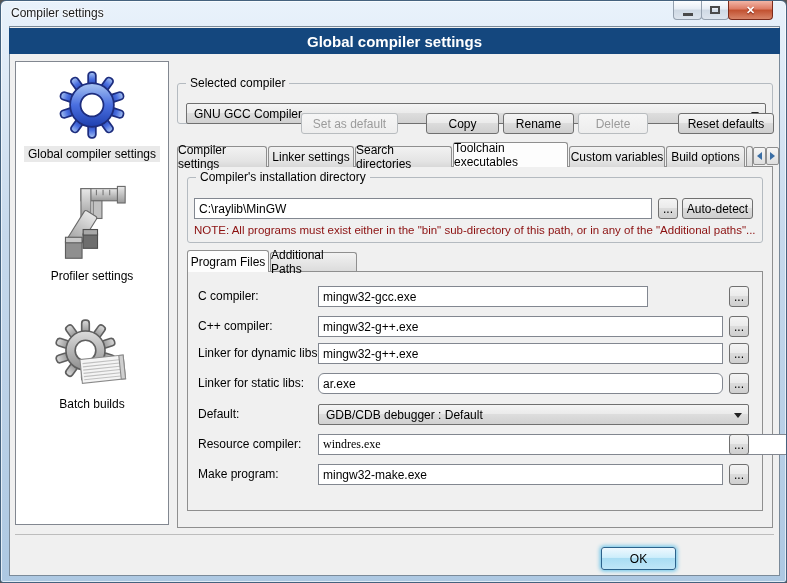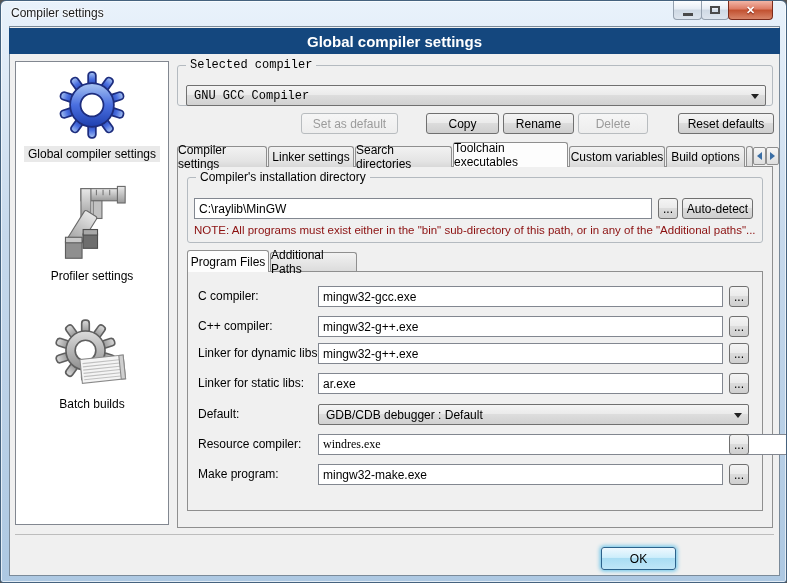--- a/index.html
+++ b/index.html
@@ -215,21 +215,21 @@
           <line x1="26" y1="49" x2="62" y2="49" stroke="#c0c0c0"></line>
           <line x1="26" y1="52" x2="62" y2="52" stroke="#c0c0c0"></line>
           <line x1="26" y1="55" x2="62" y2="55" stroke="#c0c0c0"></line>
           <rect x="60" y="36" width="4" height="22" fill="#cfcfcf" stroke="#8a8a8a"></rect>
         </g>
       </svg>
       <span class="side-label">Batch builds</span>
     </div>
   </div>
 
-  <div class="groupbox" style="left:176px; top:64px; width:596px; height:41px;font-family:Liberation Mono, monospace;">
+  <div class="groupbox" style="left:176px; top:82px; width:596px; height:41px;">
     <span class="group-label">Selected compiler</span>
     <div class="combo" style="left:8px; top:19px; width:580px;">
       <span>GNU GCC Compiler</span>
       <span class="combo-arrow"></span>
     </div>
   </div>
 
   <div class="btn disabled" style="left:300px; top:112px; width:97px;">Set as default</div>
   <div class="btn" style="left:425px; top:112px; width:73px;">Copy</div>
   <div class="btn" style="left:502px; top:112px; width:71px;">Rename</div>
@@ -259,36 +259,36 @@
     <div class="btn" style="left:494px; top:20px; width:71px;">Auto-detect</div>
     <span class="note" style="left:6px; top:46px;">NOTE: All programs must exist either in the "bin" sub-directory of this path, or in any of the "Additional paths"...</span>
   </div>
 
   <div class="itab active" style="left:186px; top:249px; width:82px; height:22px;">Program Files</div>
   <div class="itab" style="left:269px; top:251px; width:87px; height:19px;">Additional Paths</div>
 
   <div class="pf-panel">
     <div>
       <span class="prow-label" style="top:14px;">C compiler:</span>
-      <input class="tinput" style="left: 130px; top: 14px; width: 405px;" value="mingw32-gcc.exe">
+      <input class="tinput" style="left: 130px; top: 14px; width: 330px;" value="mingw32-gcc.exe">
       <div class="btn browse" style="left:541px; top:14px;">...</div>
     </div>
     <div>
       <span class="prow-label" style="top:44px;">C++ compiler:</span>
       <input class="tinput" style="left: 130px; top: 44px; width: 405px;" value="mingw32-g++.exe">
       <div class="btn browse" style="left:541px; top:44px;">...</div>
     </div>
     <div>
       <span class="prow-label" style="top:71px;">Linker for dynamic libs:</span>
       <input class="tinput" style="left: 130px; top: 71px; width: 405px;" value="mingw32-g++.exe">
       <div class="btn browse" style="left:541px; top:71px;">...</div>
     </div>
     <div>
       <span class="prow-label" style="top:101px;">Linker for static libs:</span>
-      <input class="tinput" style="left: 130px; top: 101px; width: 405px;" value="ar.exe">
+      <input class="tinput" style="left: 130px; top: 101px; width: 405px; border-radius: 6px;" value="ar.exe">
       <div class="btn browse" style="left:541px; top:101px;">...</div>
     </div>
     <div>
       <span class="prow-label" style="top:132px;">Default:</span>
       <div class="combo" style="left:130px; top:132px; width:431px;">
         <span>GDB/CDB debugger : Default</span>
         <span class="combo-arrow"></span>
       </div>
     </div>
     <div>

